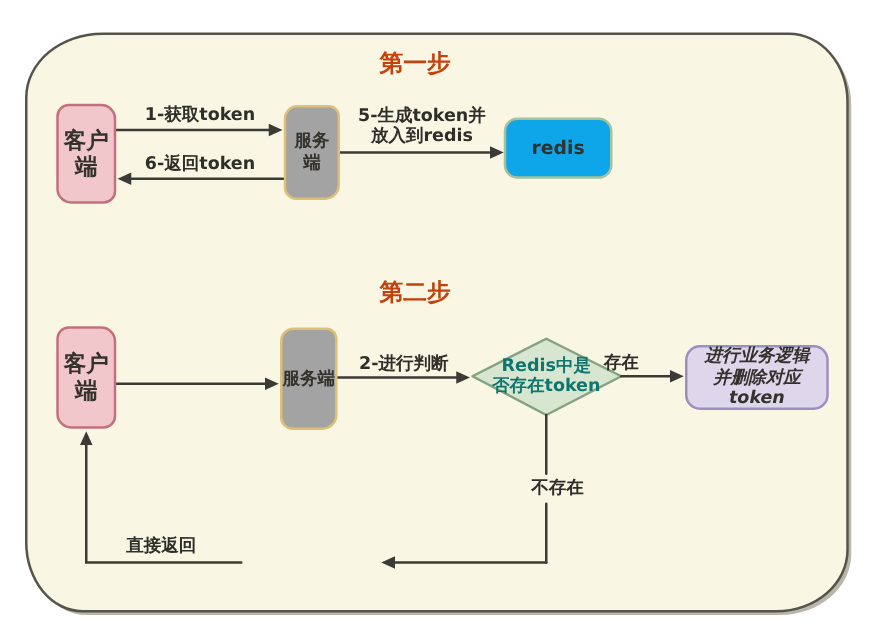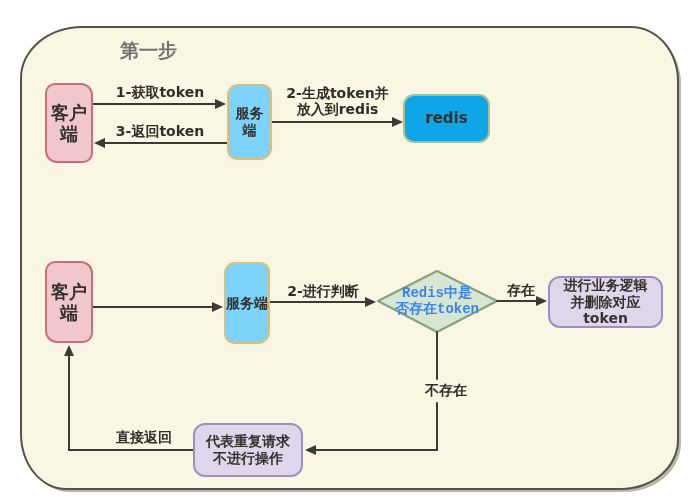--- a/index.html
+++ b/index.html
@@ -26,44 +26,44 @@
   .node {
     position: absolute;
     display: flex; align-items: center; justify-content: center;
     text-align: center;
     font-weight: bold;
     color: #33322c;
     white-space: pre-line;
     line-height: 1.18;
   }
   .node-client  { background: #f2c7cc; border: 2px solid #c4707c; border-radius: 10px 12px 10px 12px; font-size: 18px; }
-  .node-server  { background: #7dd3fc; border: 2px solid #ddbf75; border-radius: 11px 9px 12px 10px;  font-size: 14px; }
+  .node-server  { background: #a3a3a3; border: 2px solid #ddbf75; border-radius: 11px 9px 12px 10px;  font-size: 14px; }
   .node-redis   { background: #0ea5e9; border: 2px solid #a3c29b; border-radius: 11px; font-size: 15px; }
-  .node-purple  { background: #ded7ec; border: 2px solid #9d8fc0; border-radius: 12px; font-size: 14px; }
+  .node-purple  { background: #ded7ec; border: 2px solid #9d8fc0; border-radius: 12px; font-size: 14px; font-style: italic; }
 
   .step-title {
     position: absolute;
-    font-size: 19px; font-weight: bold; color: #737373;
-    width: 400px; left: 120px;
+    font-size: 19px; font-weight: bold; color: #c2410c;
+    text-align: center; width: 400px; left: 132px;
   }
 
   .edge-label {
     position: absolute;
     font-size: 14px; font-weight: bold; color: #2f2e29;
     text-align: center;
     white-space: pre-line;
     line-height: 1.12;
   }
 
   .diamond-label {
     position: absolute;
     left: 383px; top: 285px; width: 108px;
     text-align: center;
-    font-size: 14px; font-weight: bold; color: #3b82f6;
-    white-space: pre-line; line-height: 1.15; font-family: Liberation Mono, monospace;
+    font-size: 14px; font-weight: bold; color: #0f766e;
+    white-space: pre-line; line-height: 1.15;
   }
 </style>
 </head>
 <body>
 
 <div class="stage">
 
   <div class="canvas"></div>
 
   <svg class="connectors" viewBox="0 0 700 500" xmlns="http://www.w3.org/2000/svg" fill="none" stroke="#3b3a34" stroke-width="2" stroke-linecap="round">
@@ -110,37 +110,36 @@
       <polygon points="305,450 316,445 316,455" fill="#3b3a34" stroke="none"></polygon>
     </g>
 
     <g>
       <path d="M193,450 H69 V354"></path>
       <polygon points="69,345 64,356 74,356" fill="#3b3a34" stroke="none"></polygon>
     </g>
   </svg>
 
   <div class="step-title" style="top:38px">第一步</div>
+  <div class="step-title" style="top:221px">第二步</div>
 
   <div class="node node-client" style="left:45px; top:83px; width:48px; height:80px;">客户端</div>
   <div class="node node-server" style="left:227px; top:84px; width:45px; height:76px;">服务端</div>
   <div class="node node-redis" style="left:403px; top:94px; width:87px; height:49px;">redis</div>
 
   <div class="edge-label" style="left:100px; top:85px; width:120px;">1-获取token</div>
-  <div class="edge-label" style="left:280px; top:86px; width:115px;">2-生成token并
+  <div class="edge-label" style="left:280px; top:86px; width:115px;">5-生成token并
 放入到redis</div>
-  <div class="edge-label" style="left:100px; top:124px; width:120px;">3-返回token</div>
+  <div class="edge-label" style="left:100px; top:124px; width:120px;">6-返回token</div>
 
   <div class="node node-client" style="left:45px; top:261px; width:48px; height:82px;">客户端</div>
   <div class="node node-server" style="left:224px; top:262px; width:46px; height:82px;">服务端</div>
   <div class="diamond-label">Redis中是
 否存在token</div>
   <div class="node node-purple" style="left:548px; top:276px; width:115px; height:52px;">进行业务逻辑
 并删除对应token</div>
-  <div class="node node-purple" style="left:193px; top:423px; width:110px; height:54px;">代表重复请求
-不进行操作</div>
 
   <div class="edge-label" style="left:273px; top:284px; width:100px;">2-进行判断</div>
-  <div class="edge-label" style="left:498px; top:283px; width:46px;">存在</div>
+  <div class="edge-label" style="left:474px; top:283px; width:46px;">存在</div>
   <div class="edge-label" style="left:407px; top:383px; width:60px;text-align:right;">不存在</div>
-  <div class="edge-label" style="left:108px; top:430px; width:72px;text-align:center;">直接返回</div>
+  <div class="edge-label" style="left:93px; top:430px; width:72px;text-align:center;">直接返回</div>
 
 </div>
 
 </body></html>

